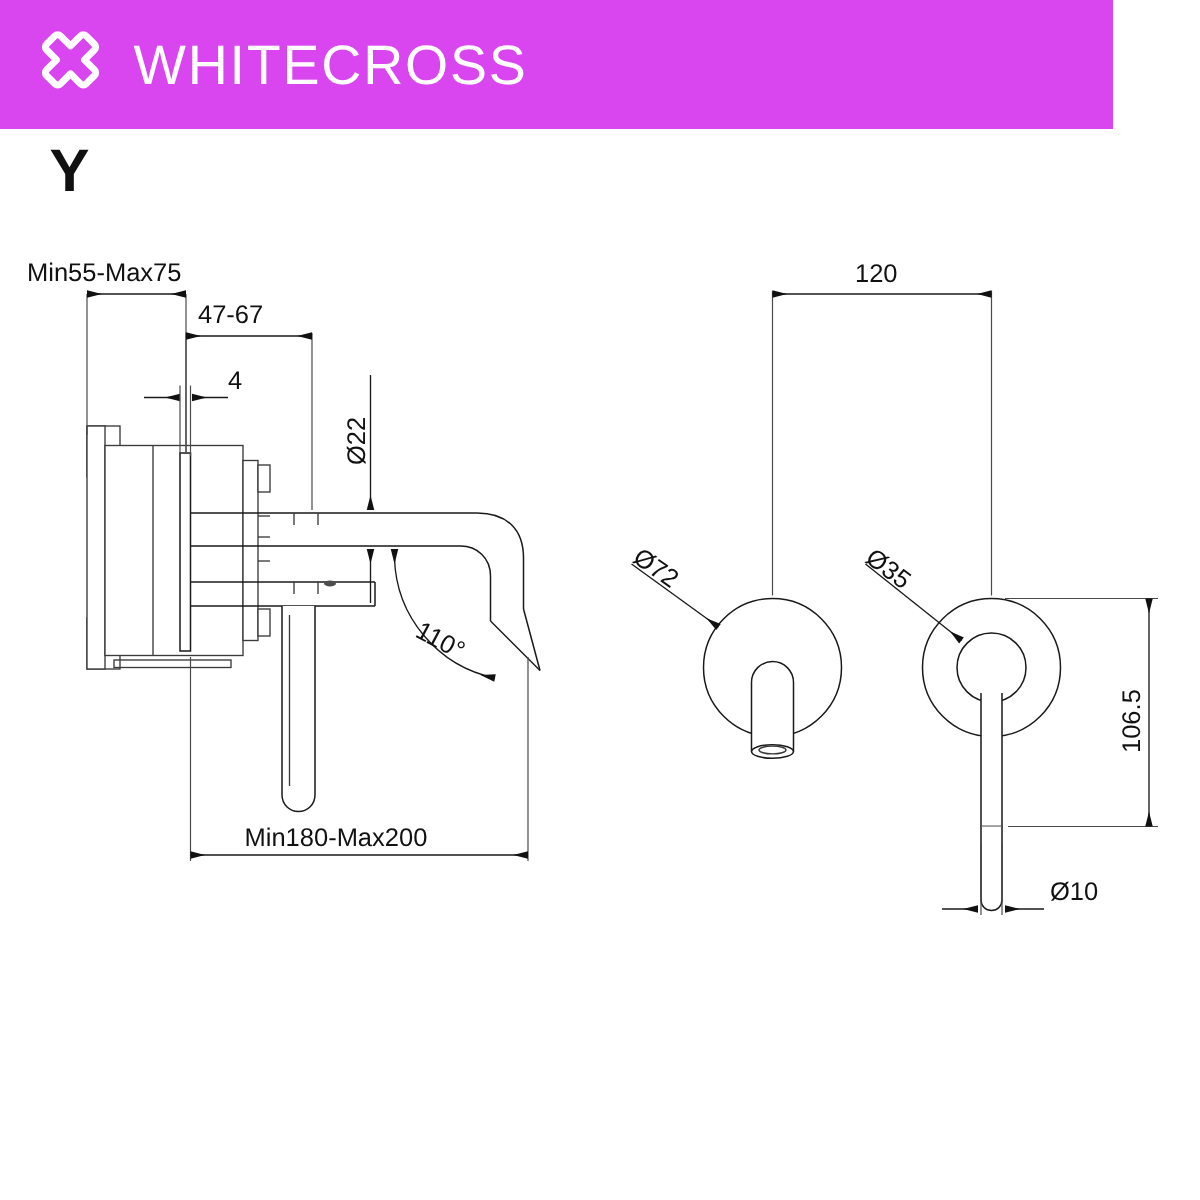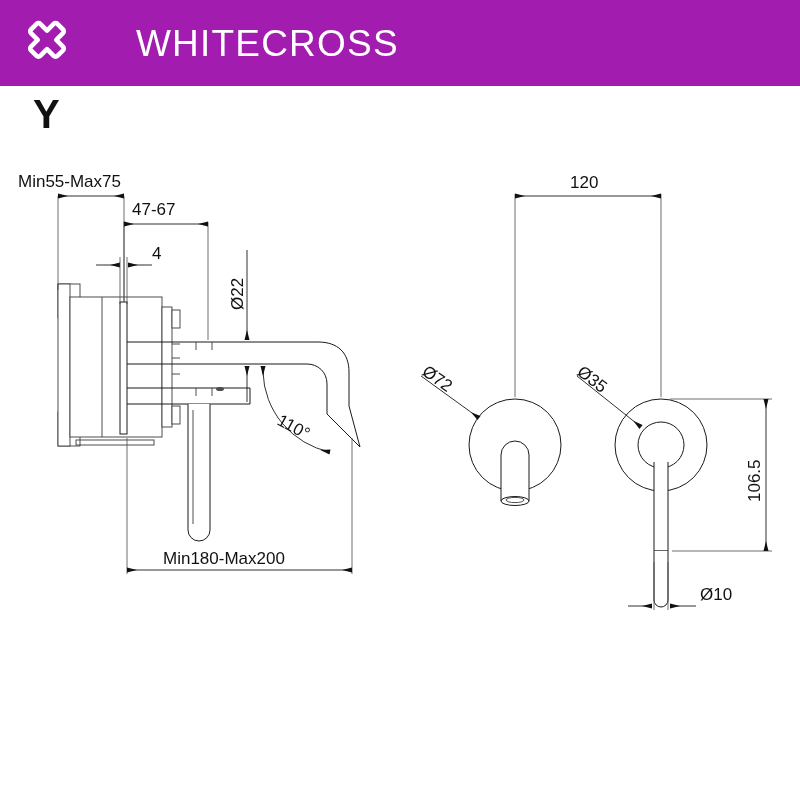--- a/index.html
+++ b/index.html
@@ -21,26 +21,25 @@
     width: 800px;
     height: 800px;
     background: #ffffff;
   }
 
   
   .brandbar {
     position: absolute;
     left: 0;
     top: 0;
-    width: 800px;
+    width: 742px;
     height: 86px;
-    background: #a21caf;
+    background: #d946ef;
     display: flex;
     align-items: center;
-    gap: 47px;
   }
   .brand-logo {
     margin-left: 19px;
     width: 56px;
     height: 56px;
     display: block;
     flex: 0 0 auto;
   }
   .brand-name {
     margin-left: 14px;

